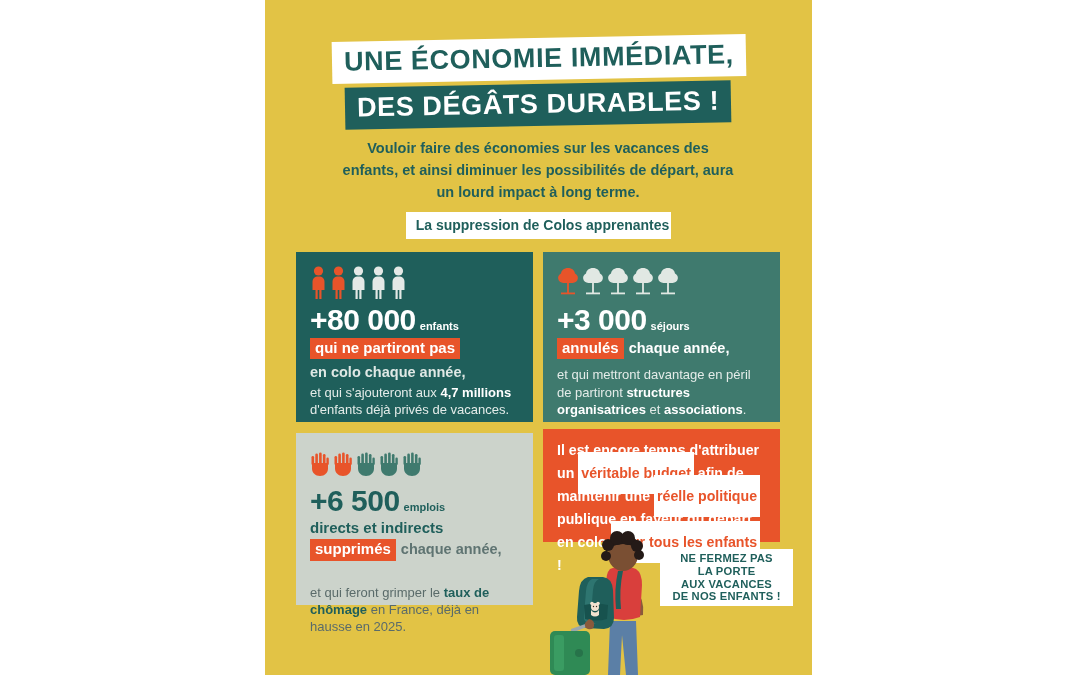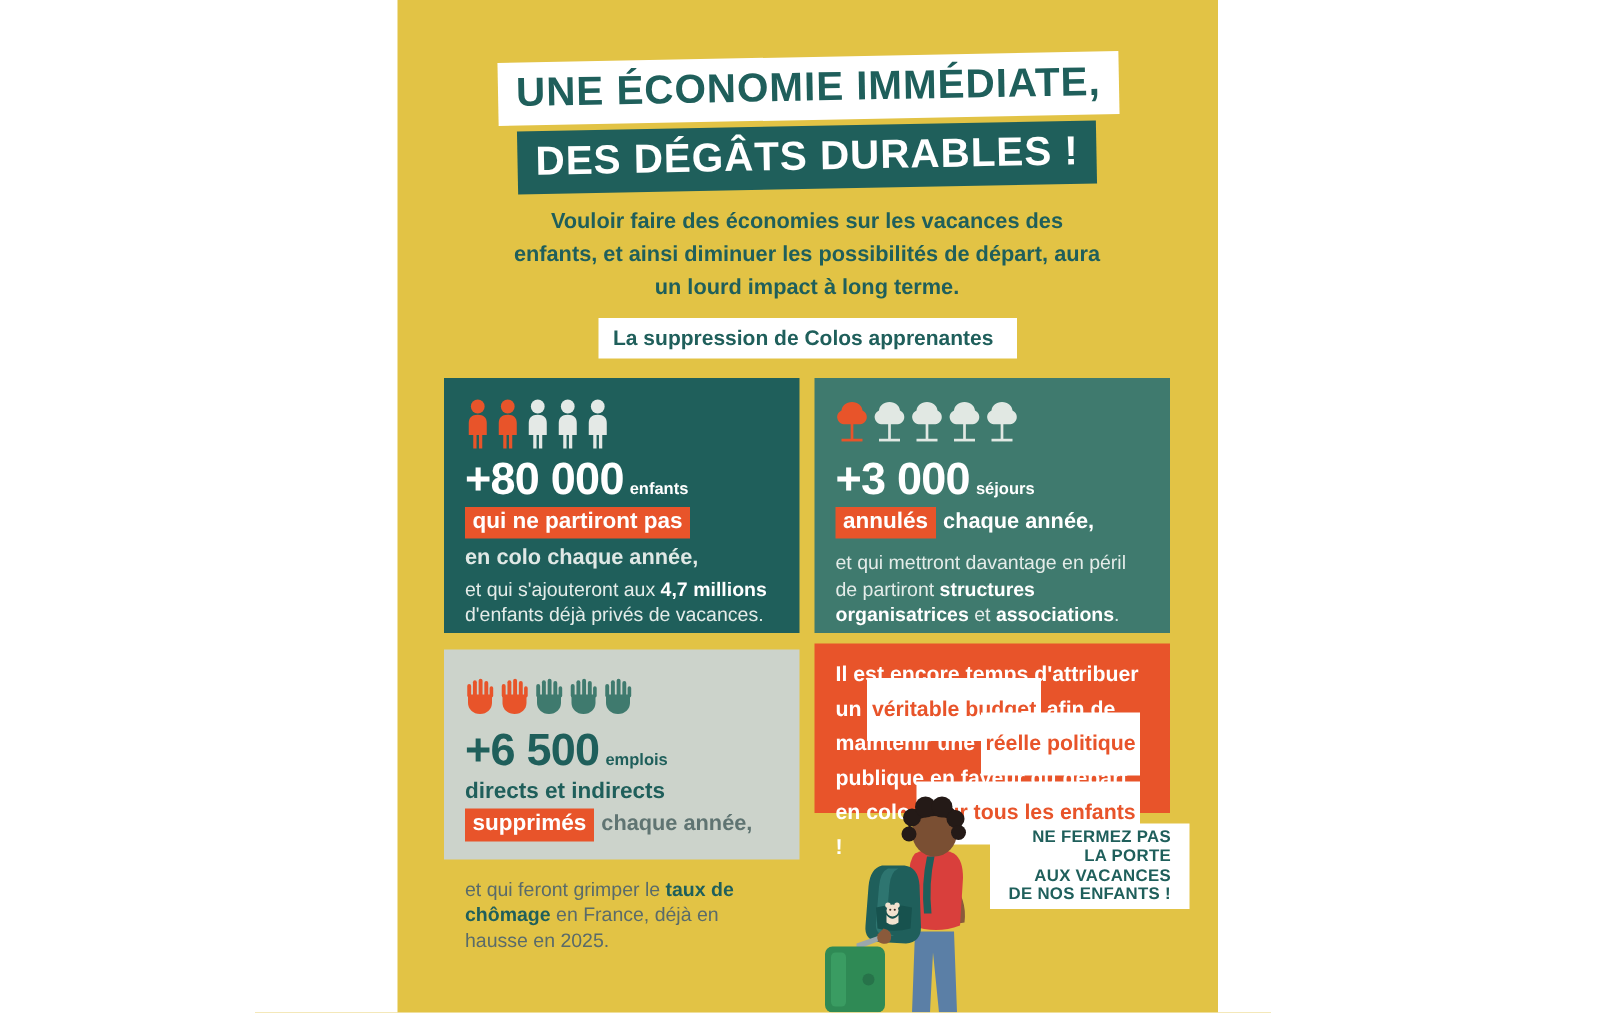--- a/index.html
+++ b/index.html
@@ -35,29 +35,29 @@
   .subtitle{
     position:absolute;left:73px;top:138px;width:400px;
     text-align:center;color:#1f5f5b;
     font-size:14.5px;line-height:1.5;font-weight:600;
   }
 
   
   .section-pill-wrap{position:absolute;left:0;top:212px;width:547px;text-align:center;}
   .section-pill{
     display:inline-block;background:#ffffff;color:#1f5f5b;
-    font-size:14px;font-weight:bold;padding:5px 16px 6px 10px;
+    font-size:14px;font-weight:bold;padding:5px 2px 6px 10px;
     white-space:nowrap;
   }
 
   
   .card{position:absolute;box-sizing:border-box;}
   .card-1{left:31px;top:252px;width:237px;height:170px;background:#1f5f5b;padding:12px 14px;}
   .card-2{left:278px;top:252px;width:237px;height:170px;background:#3f7a6e;padding:12px 14px;}
-  .card-3{left:31px;top:433px;width:237px;height:140px;background:#ccd3cb;padding:12px 14px;}
+  .card-3{left:31px;top:433px;width:237px;height:172px;background:#ccd3cb;padding:12px 14px;}
   .card-4{left:278px;top:429px;width:237px;height:113px;background:#e8542a;padding:10px 14px;}
 
   
   .icon-row{display:flex;gap:3px;align-items:flex-end;height:36px;margin-bottom:4px;}
   .icon-row svg{display:block;}
 
   
   .stat-line{line-height:1.05;margin:0 0 2px 0;}
   .stat-num{
     font-size:30px;font-weight:bold;letter-spacing:-0.5px;
@@ -91,21 +91,21 @@
   
   .cta-text{font-size:14.2px;font-weight:600;color:#ffffff;line-height:1.62;}
   .cta-text .mark{background:#ffffff;color:#e8542a;padding:13px 3px;}
 
   
   .badge{
     position:absolute;left:395px;top:549px;width:133px;height:57px;
     background:#ffffff;display:flex;align-items:center;justify-content:center;
   }
   .badge-txt{
-    text-align:right;color:#1f5f5b;font-weight:bold;
+    text-align:center;color:#1f5f5b;font-weight:bold;
     font-size:11.2px;line-height:1.12;letter-spacing:.2px;
   }
 
   
   .illus{position:absolute;left:283px;top:525px;width:150px;height:150px;}
 </style>
 </head>
 <body>
 
 <div class="stage">

